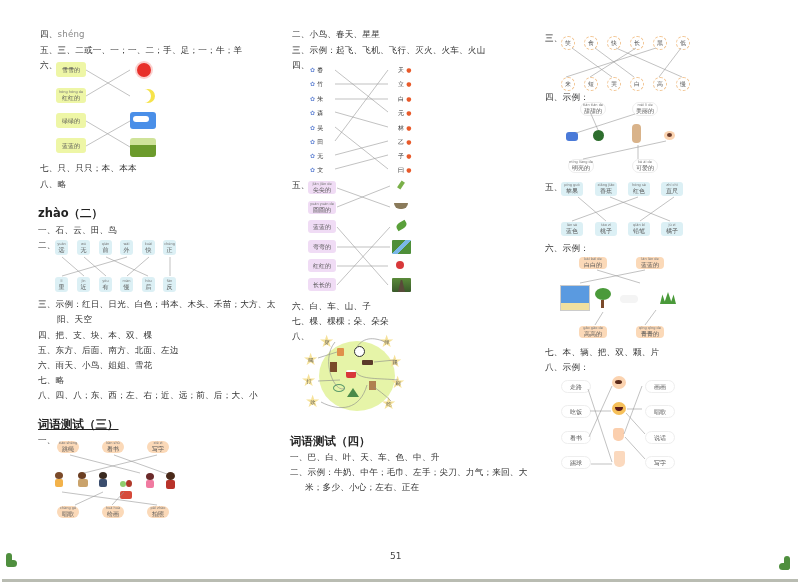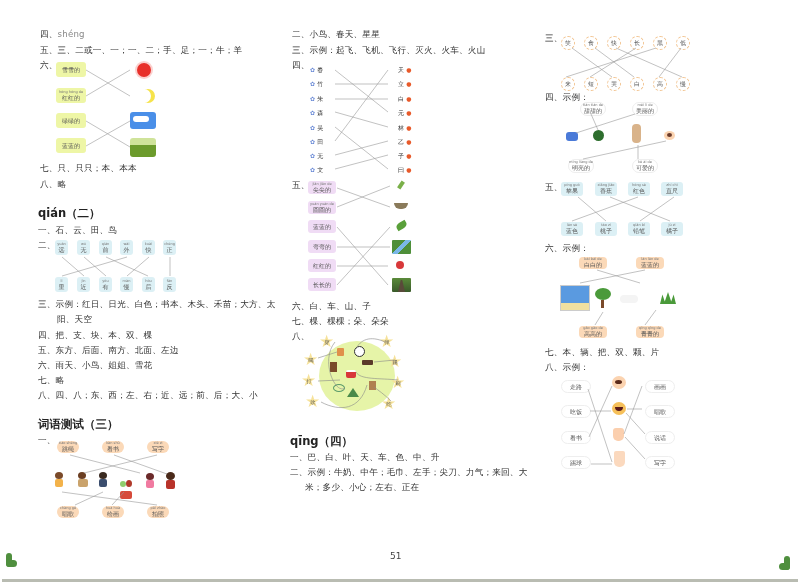--- a/index.html
+++ b/index.html
@@ -65,21 +65,21 @@
     </g>
   </svg>
 
   <div class="line" style="left:40px;top:163px;">
     <span>七、</span><span>只、只只；本、本本</span>
   </div>
   <div class="line" style="left:40px;top:179px;">
     <span>八、</span><span>略</span>
   </div>
 
-  <div class="h" style="left:38px;top:206px;">qián（二）</div>
+  <div class="h" style="left:38px;top:206px;">zhào（二）</div>
   <div class="line" style="left:38px;top:225px;">一、石、云、田、鸟</div>
   <div class="line" style="left:38px;top:240px;">二、</div>
 
   <div>
     <div class="box bbox" style="left:55px;top:240px;width:13px;height:15px;">
         <span class="py">yuǎn</span>
         <span class="cn">远</span>
       </div>
     <div class="box bbox" style="left:77px;top:240px;width:13px;height:15px;">
         <span class="py">wú</span>
@@ -140,21 +140,21 @@
   </svg>
 
   <div class="line" style="left:38px;top:299px;">三、示例：红日、日光、白色；书本、木头、禾苗；大方、太</div>
   <div class="line" style="left:57px;top:314px;">阳、天空</div>
   <div class="line" style="left:38px;top:330px;">四、把、支、块、本、双、棵</div>
   <div class="line" style="left:38px;top:345px;">五、东方、后面、南方、北面、左边</div>
   <div class="line" style="left:38px;top:360px;">六、雨天、小鸟、姐姐、雪花</div>
   <div class="line" style="left:38px;top:375px;">七、略</div>
   <div class="line" style="left:38px;top:390px;">八、四、八；东、西；左、右；近、远；前、后；大、小</div>
 
-  <div class="h" style="left:38px;top:417px;">词语测试（三）</div>
+  <div class="h" style="left:38px;top:417px;text-decoration:underline;">词语测试（三）</div>
   <div class="line" style="left:38px;top:435px;">一、</div>
 
   <div class="box obox" style="left:57px;top:441px;width:22px;height:12px;border-radius:6px;">
       <span class="py">tiào shéng</span>
       <span class="cn">跳绳</span>
     </div>
   <div class="box obox" style="left:102px;top:441px;width:22px;height:12px;border-radius:6px;">
       <span class="py">kàn shū</span>
       <span class="cn">看书</span>
     </div>
@@ -335,21 +335,21 @@
       <path d="M318 358 L 337 352"></path>
       <path d="M318 381 L 340 380"></path>
       <path d="M321 402 C 340 412, 360 410, 367 385"></path>
       <path d="M385 342 C 370 335, 360 340, 356 349"></path>
       <path d="M395 360 L 374 362"></path>
       <path d="M398 380 C 380 378, 360 380, 356 372"></path>
       <path d="M391 401 C 385 395, 378 390, 374 387"></path>
     </g>
   </svg>
 
-  <div class="h" style="left:290px;top:434px;">qīng（四）</div>
+  <div class="h" style="left:290px;top:434px;">词语测试（四）</div>
   <div class="line" style="left:290px;top:452px;">一、巴、白、叶、天、车、色、中、升</div>
   <div class="line" style="left:290px;top:467px;">二、示例：牛奶、中午；毛巾、左手；尖刀、力气；来回、大</div>
   <div class="line" style="left:305px;top:482px;">米；多少、小心；左右、正在</div>
 </div>
 
 <div>
   <div class="line" style="left:545px;top:33px;">三、</div>
   <div>
     <div class="box cbox" style="left:561px;top:36px;width:12px;height:12px;">
         <span class="cn">笑</span>

